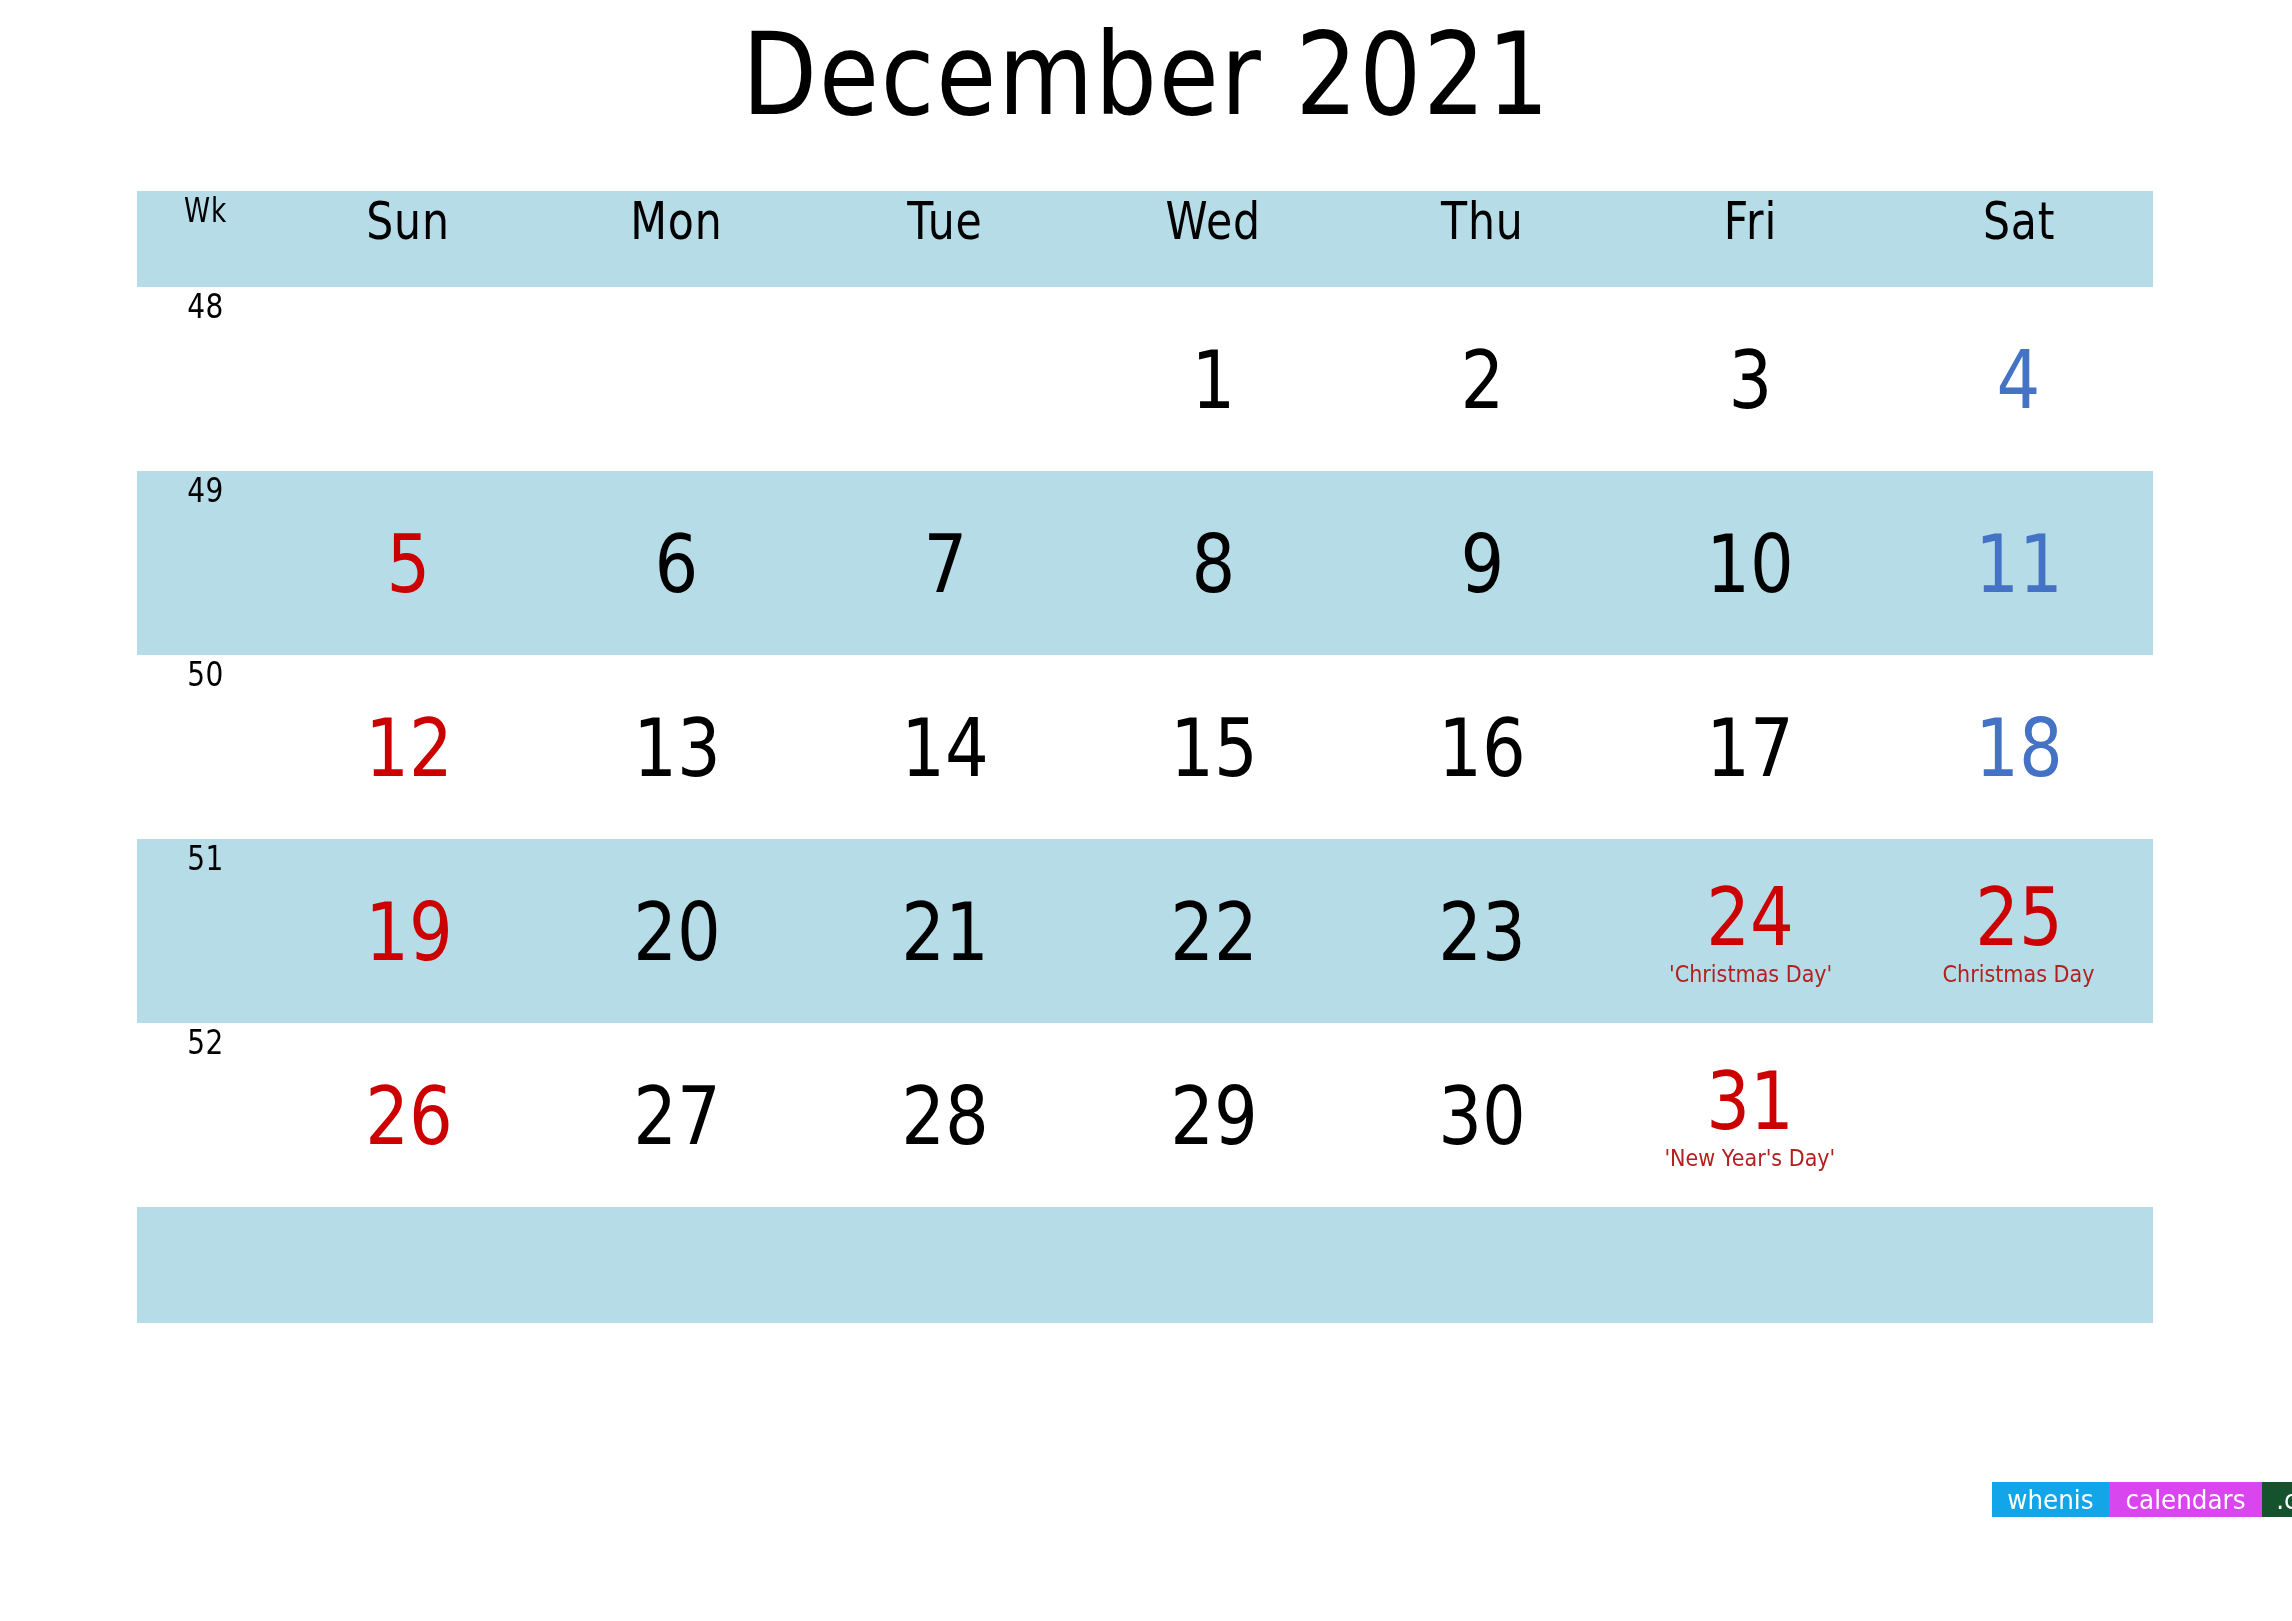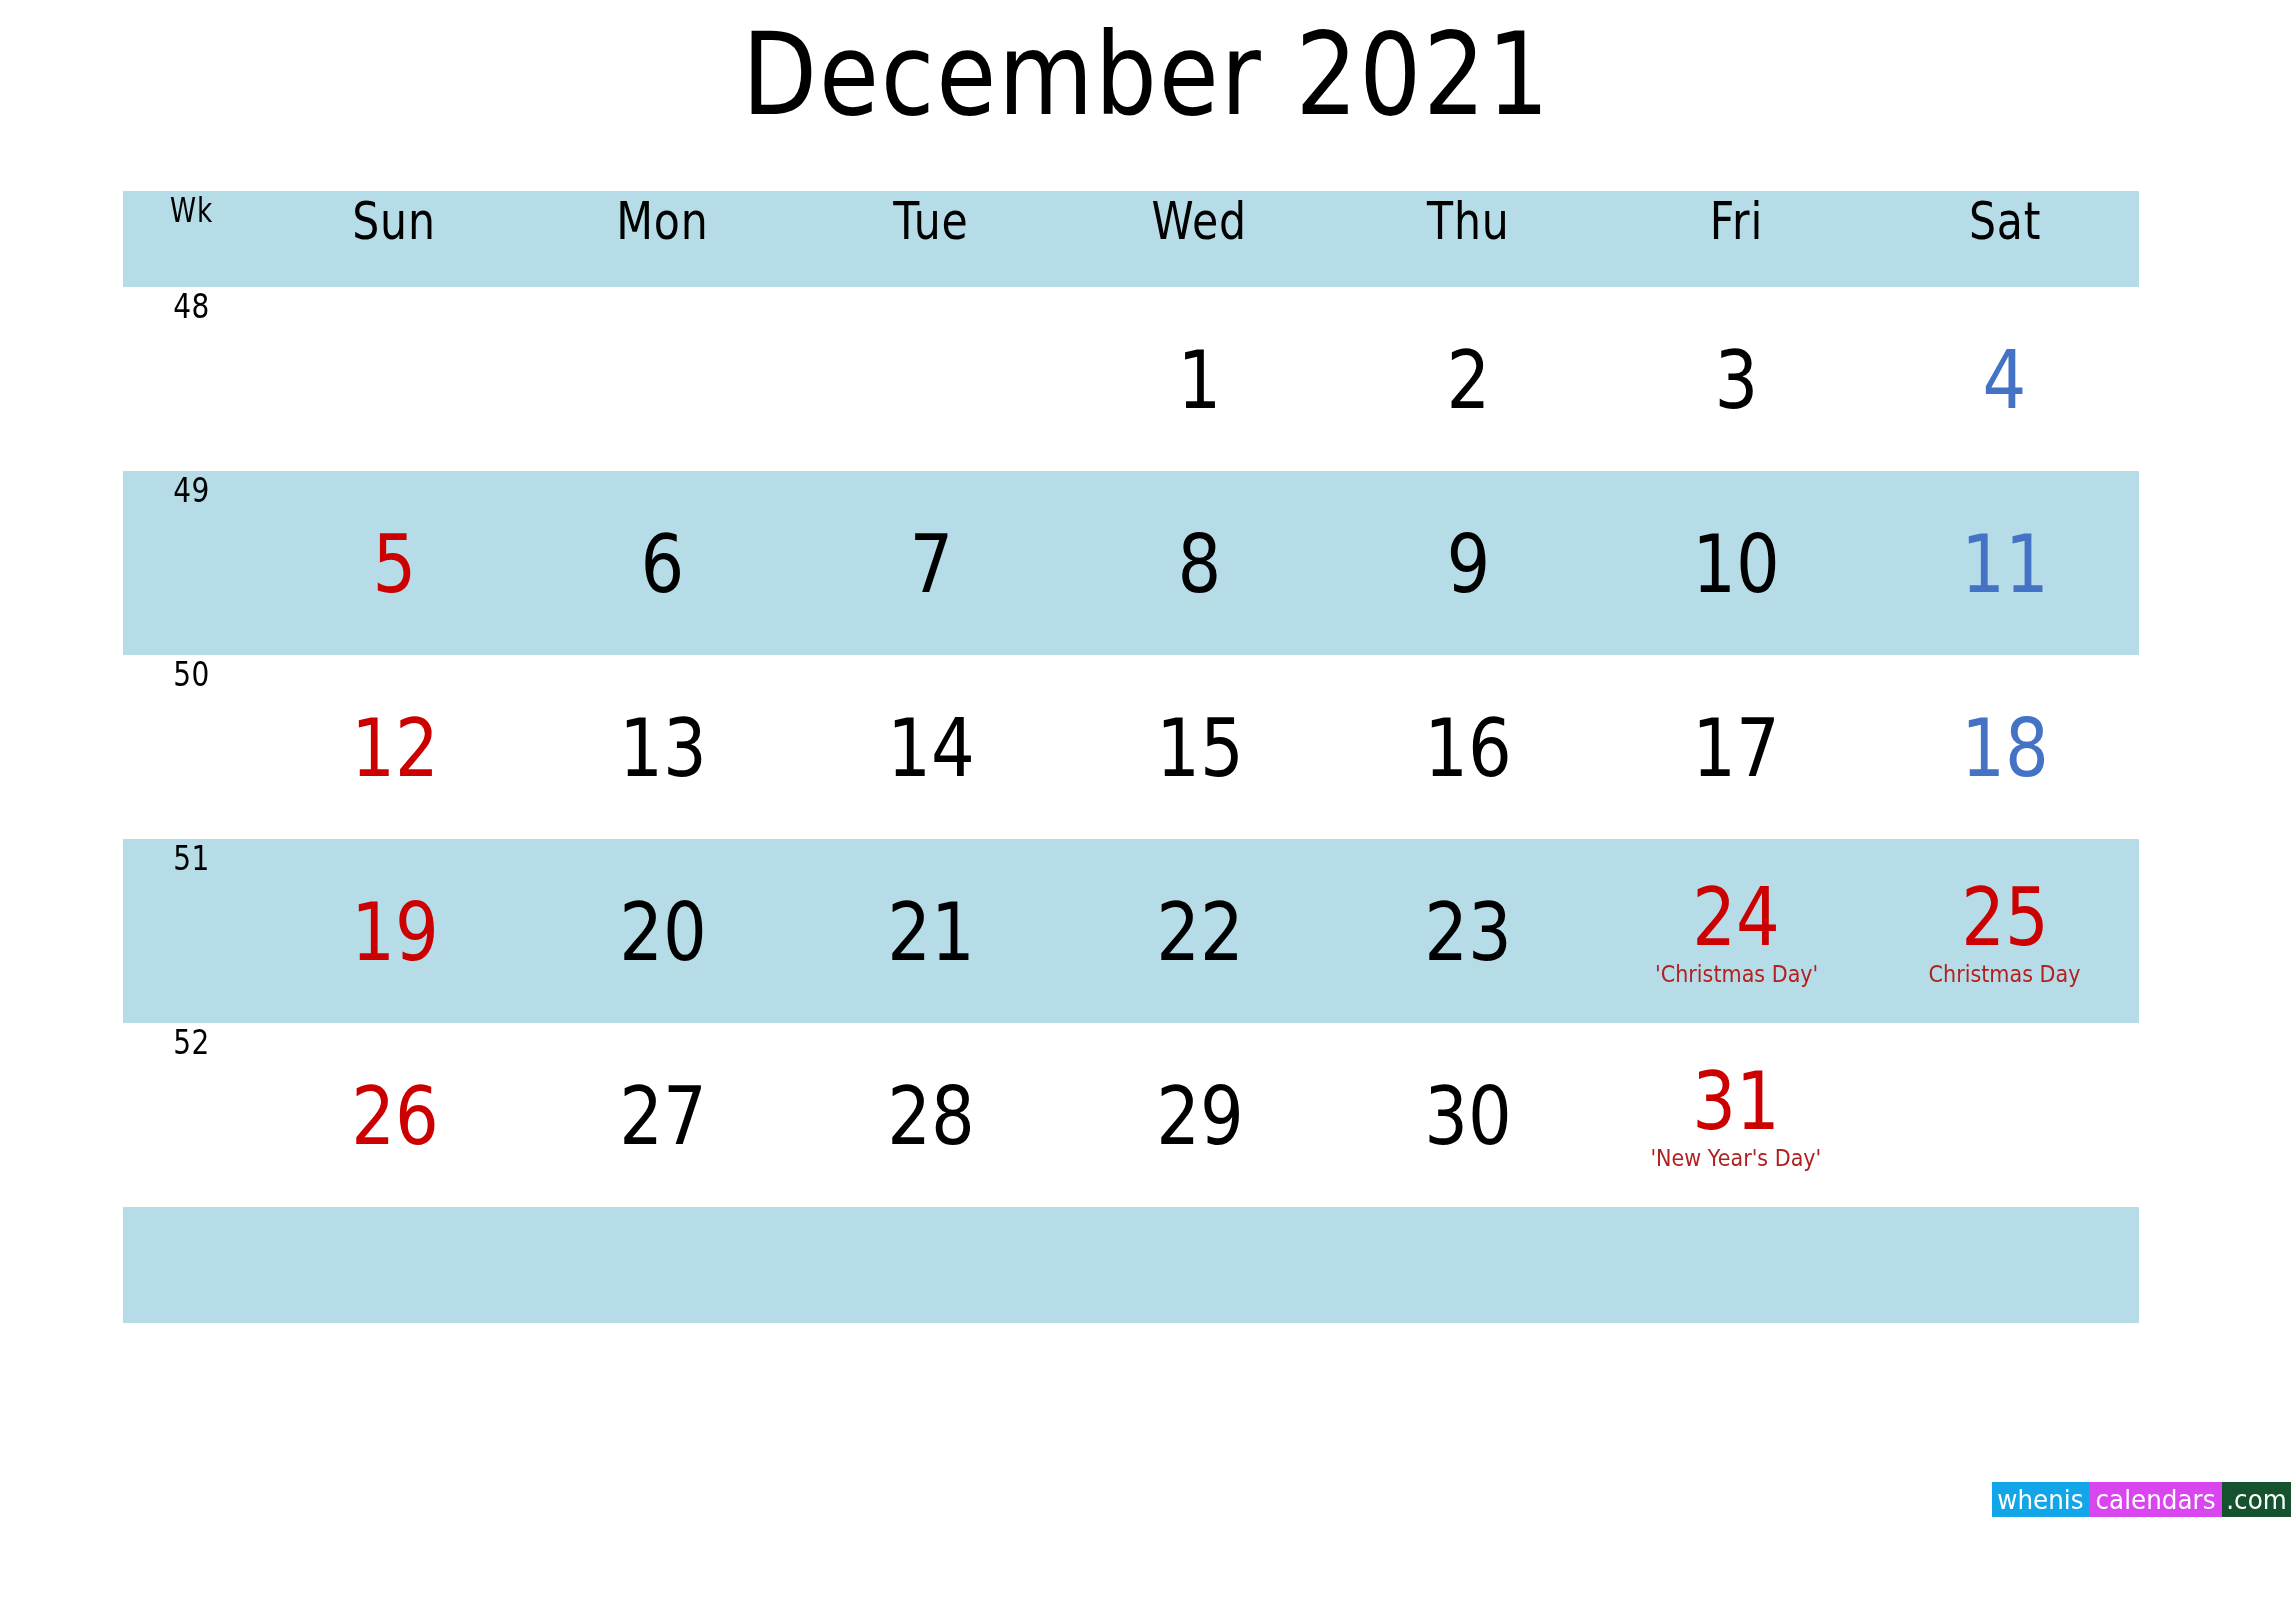--- a/index.html
+++ b/index.html
@@ -30,21 +30,21 @@
     letter-spacing: 2px;
     font-stretch: condensed;
     transform: scaleX(0.95);
     transform-origin: center top;
     white-space: nowrap;
   }
 
   
   #calendar-grid {
     position: absolute;
-    left: 123px;
+    left: 137px;
     top: 191px;
     width: 2016px;
     border-collapse: collapse;
     table-layout: fixed;
   }
 
   #calendar-grid col.col-wk  { width: 137px; }
   #calendar-grid col.col-day { width: 268px; }
 
   #calendar-grid th,
@@ -140,21 +140,21 @@
     height: 35px;
     font-family: "DejaVu Sans", sans-serif;
     font-size: 26.5px;
     line-height: 35px;
     font-weight: 400;
     color: #ffffff;
     letter-spacing: 0px;
     white-space: nowrap;
   }
   #site-logo .seg {
-    padding: 0 2px;
+    padding: 0 12px;
     display: inline-block;
   }
   #site-logo .seg span { display: inline-block; transform: scaleX(0.93); }
   #site-logo .seg-blue  { background: #12a5e8; }
   #site-logo .seg-red   { background: #d946ef; }
   #site-logo .seg-green { background: #14532d; }
 </style>
 </head>
 <body>
 

